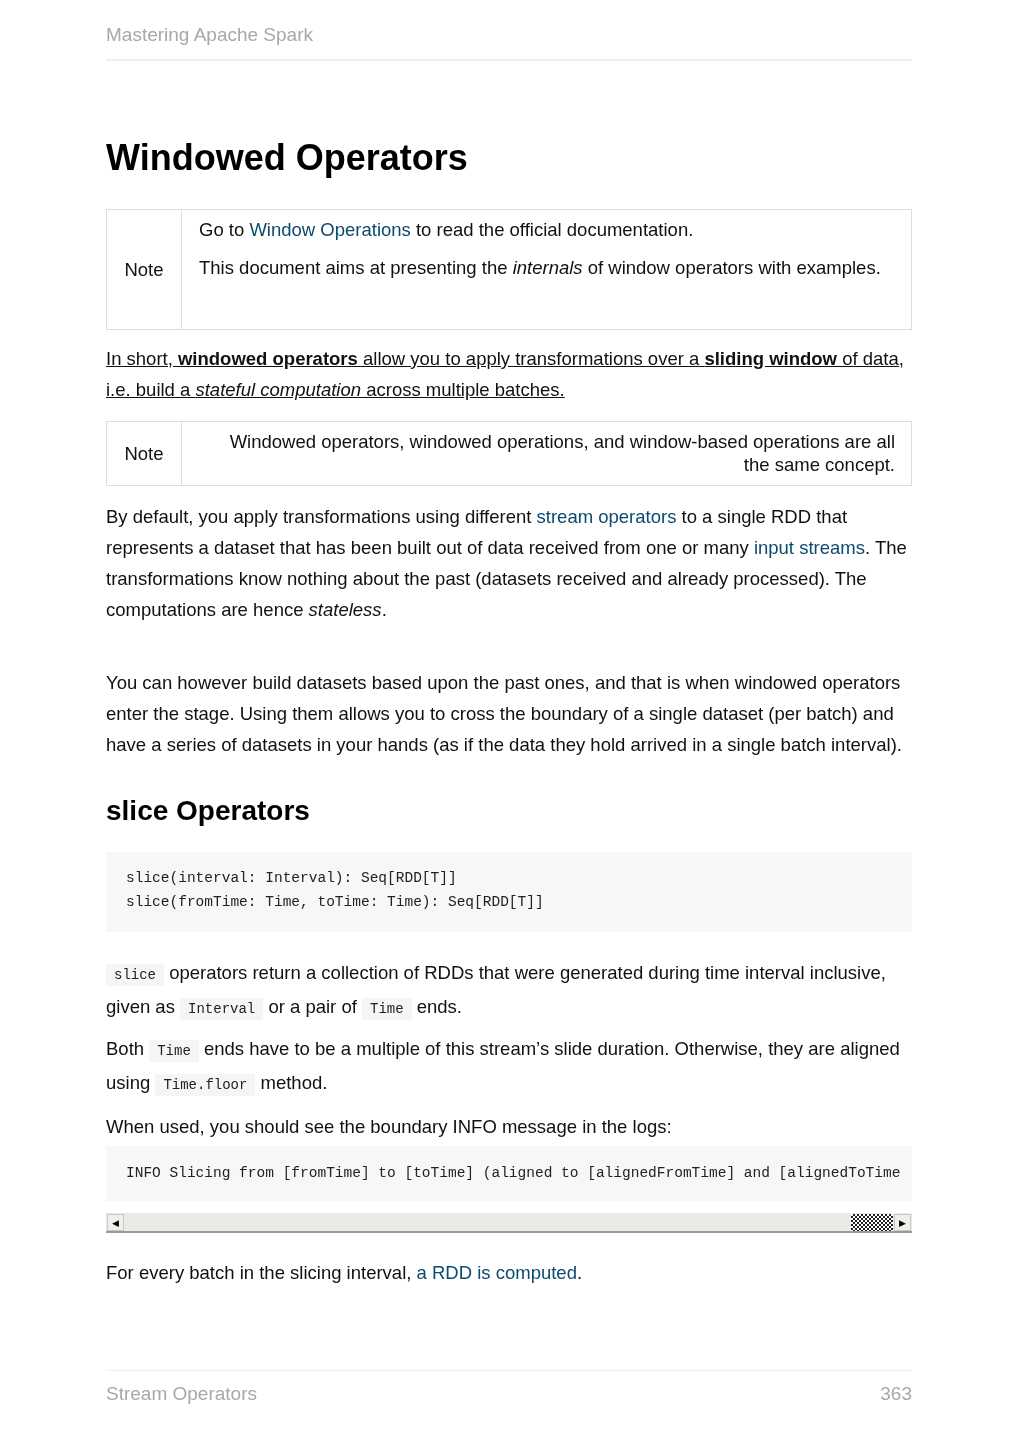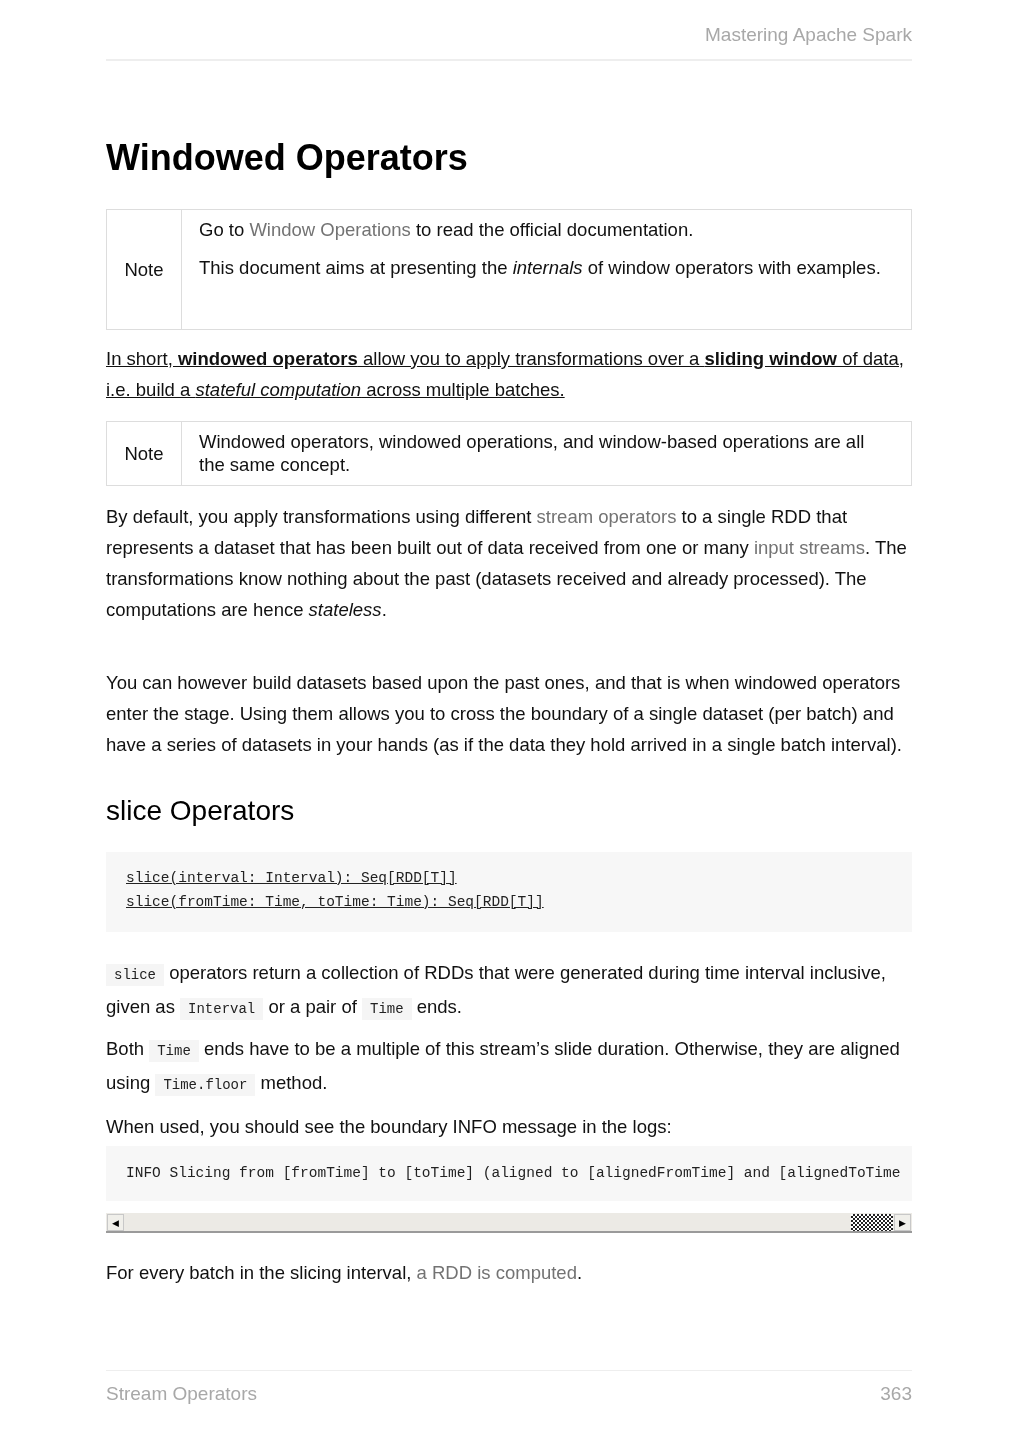--- a/index.html
+++ b/index.html
@@ -4,45 +4,44 @@
 <style>
   html, body { margin: 0; padding: 0; background: #ffffff; }
   body {
     width: 1019px; height: 1440px; position: relative; overflow: hidden;
     font-family: "Liberation Sans", sans-serif; color: #111;
   }
   .header {
     position: absolute; left: 106px; width: 806px; top: 24px;
     font-size: 19px; color: #a8a8a8; padding-bottom: 13px;
     border-bottom: 2px solid #eeeeee;
-    text-align: right;
   }
   h1 {
     position: absolute; left: 106px; top: 137px; margin: 0;
     font-size: 36px; font-weight: bold; color: #000; letter-spacing: 0;
   }
   .note {
     position: absolute; left: 106px; width: 804px;
     border: 1px solid #dddddd; display: flex; font-size: 18.5px; color: #111;
   }
   .note .label {
     width: 74px; border-right: 1px solid #dddddd; display: flex;
     align-items: center; justify-content: center; flex-shrink: 0;
   }
   .note .body { padding: 8px 16px 10px 17px; line-height: 23px; }
   .note .body p { margin: 0; }
   .note .body p + p { margin-top: 15px; }
   .para {
     position: absolute; left: 106px; width: 806px; margin: 0;
     font-size: 18.5px; line-height: 31px; color: #111;
   }
-  a, .link { color: #737373; text-decoration: none; text-align: center; }
+  a, .link { color: #0c4a6e; text-decoration: none; text-align: center; }
   h2 {
     position: absolute; left: 106px; top: 795px; margin: 0;
-    font-size: 28px; font-weight: normal; color: #000;
+    font-size: 28px; font-weight: bold; color: #000;
   }
   .codeblock {
     position: absolute; left: 106px; width: 806px; background: #f7f7f7;
     font-family: "Liberation Mono", monospace; font-size: 14.5px; color: #222;
   }
   .codeblock .line { white-space: pre; line-height: 24px; padding-left: 20px; }
   code.inline {
     font-family: Liberation Mono, monospace; font-size: 14px;
     background: #f5f5f5; padding: 3px 8px; color: #222;
   }
@@ -83,32 +82,32 @@
   <div class="body">
     <p><span>Go to </span><a class="link">Window Operations</a><span> to read the official documentation.</span></p>
     <p><span>This document aims at presenting the </span><em>internals</em><span> of window operators with examples.</span></p>
   </div>
 </div>
 
 <p class="para" style="top:343px;text-decoration:underline;"><span>In short, </span><b>windowed operators</b><span> allow you to apply transformations over a </span><b>sliding window</b><span> of data, i.e. build a </span><em>stateful computation</em><span> across multiple batches.</span></p>
 
 <div class="note" style="top:421px; height:63px;">
   <div class="label">Note</div>
-  <div class="body" style="padding-top:8px;">
+  <div class="body" style="padding-top:8px;text-align:right;">
     <p>Windowed operators, windowed operations, and window-based operations are all the same concept.</p>
   </div>
 </div>
 
 <p class="para" style="top:501px;"><span>By default, you apply transformations using different </span><a class="link">stream operators</a><span> to a single RDD that represents a dataset that has been built out of data received from one or many </span><a class="link">input streams</a><span>. The transformations know nothing about the past (datasets received and already processed). The computations are hence </span><em>stateless</em><span>.</span></p>
 
 <p class="para" style="top:647px;margin-top:20px;">You can however build datasets based upon the past ones, and that is when windowed operators enter the stage. Using them allows you to cross the boundary of a single dataset (per batch) and have a series of datasets in your hands (as if the data they hold arrived in a single batch interval).</p>
 
 <h2>slice Operators</h2>
 
-<div class="codeblock" style="top:852px; height:80px; padding-top:14px; box-sizing:border-box;text-decoration:underline;">
+<div class="codeblock" style="top:852px; height:80px; padding-top:14px; box-sizing:border-box;">
   <div class="line">slice(interval: Interval): Seq[RDD[T]]</div>
   <div class="line">slice(fromTime: Time, toTime: Time): Seq[RDD[T]]</div>
 </div>
 
 <p class="para" style="top:957px;"><code class="inline">slice</code> <span> operators return a collection of RDDs that were generated during time interval inclusive, given as </span><code class="inline">Interval</code><span> or a pair of </span><code class="inline">Time</code><span> ends.</span></p>
 
 <p class="para" style="top:1033px;"><span>Both </span><code class="inline">Time</code><span> ends have to be a multiple of this stream’s slide duration. Otherwise, they are aligned using </span><code class="inline">Time.floor</code><span> method.</span></p>
 
 <p class="para" style="top:1111px;">When used, you should see the boundary INFO message in the logs:</p>
 

